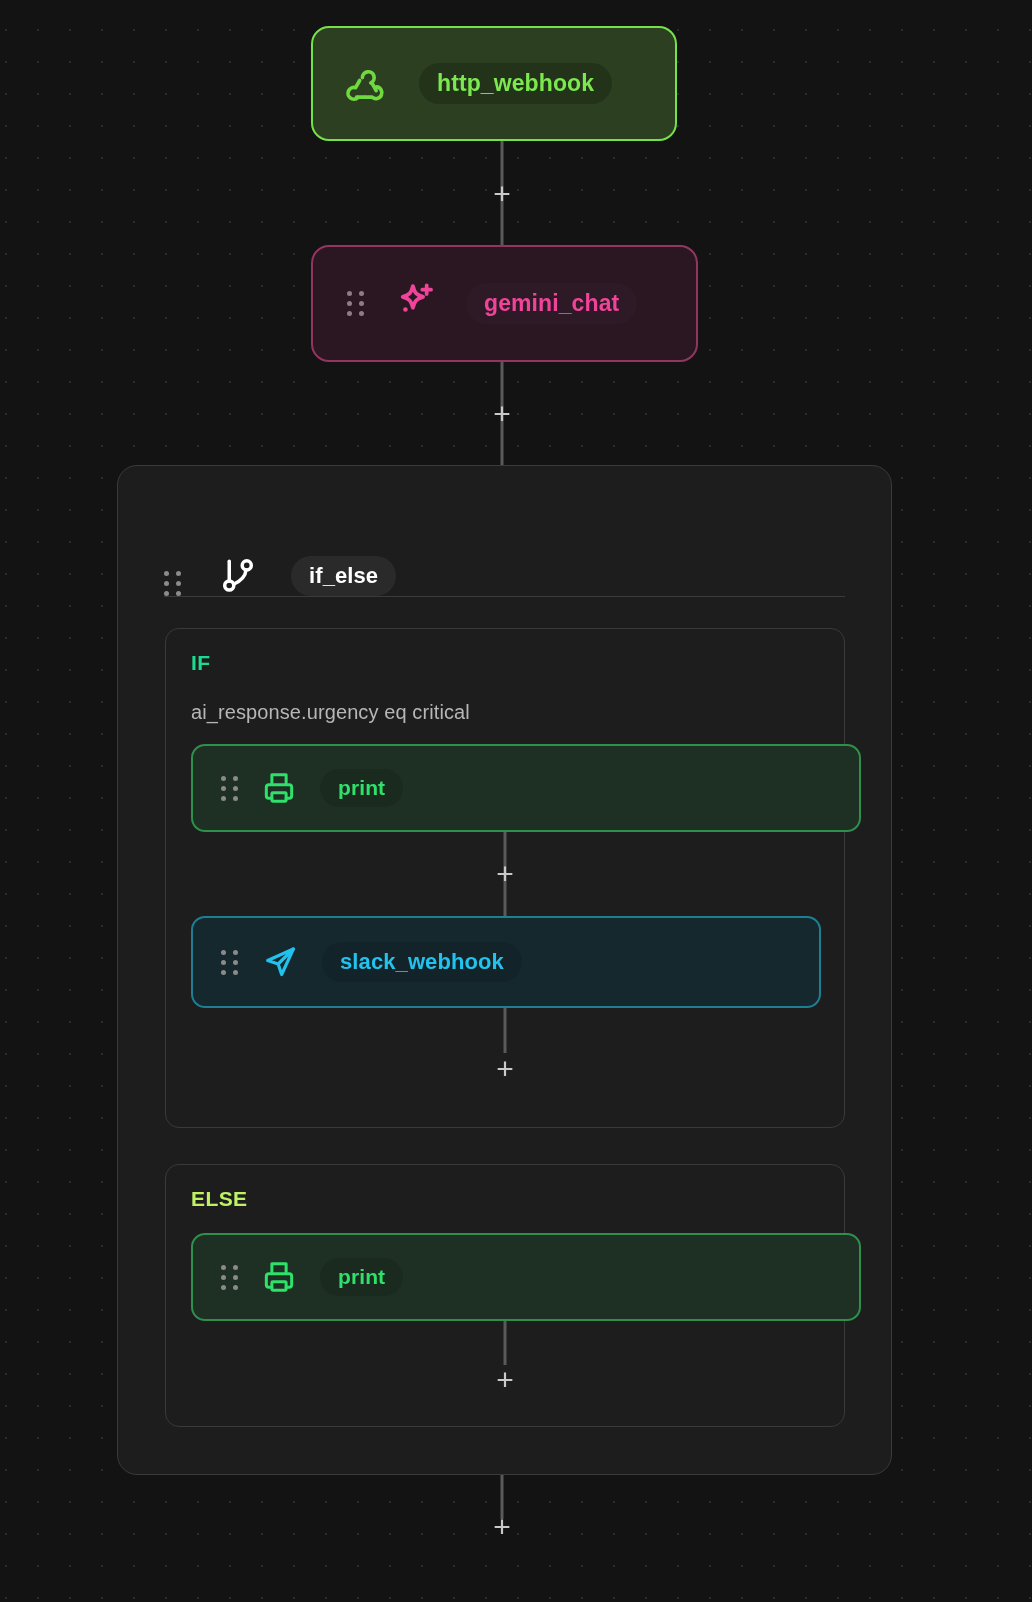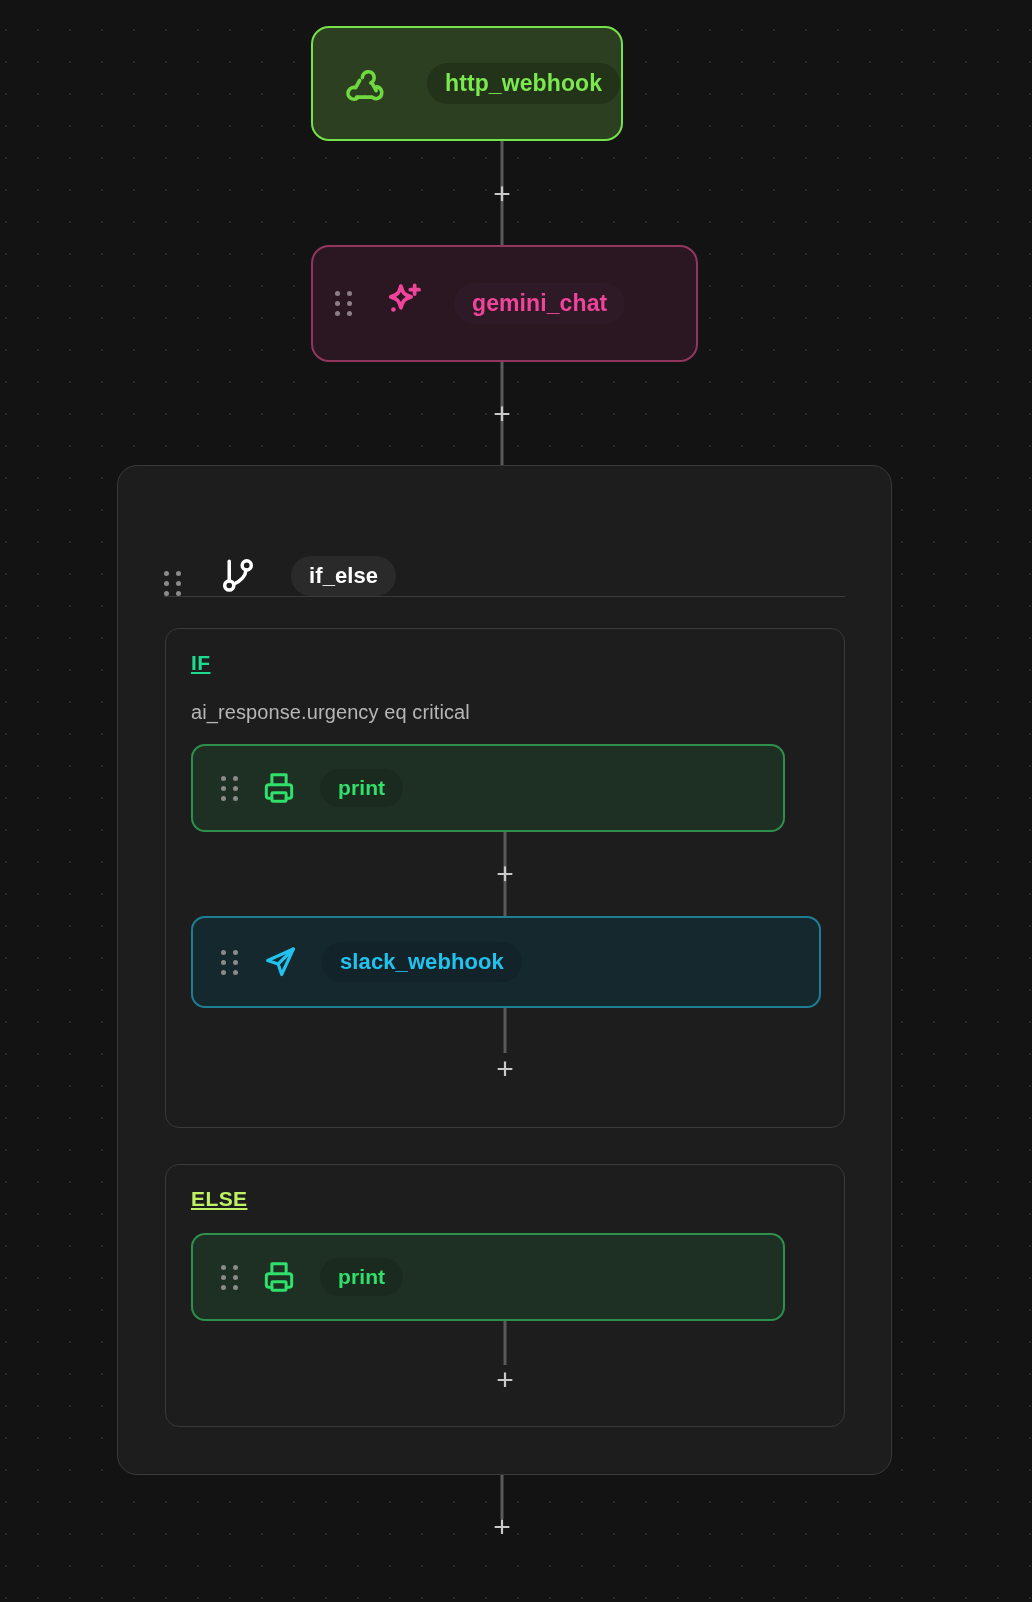--- a/index.html
+++ b/index.html
@@ -74,43 +74,42 @@
   .handle i {
     display: block;
     width: 5px; height: 5px;
     border-radius: 50%;
     background: #8b8b8b;
   }
 
   
   #n-http {
     left: 311px; top: 26px;
-    width: 312px; height: 115px;
+    width: 366px; height: 115px;
     background: #2c3f21;
     border-color: #76e24a;
     border-radius: 18px;
     align-items: center;
     padding-left: 32px;
-    gap: 8px;
   }
   #n-http .pill {
     background: #22331a;
     color: #7ce84f;
     font-size: 23px;
     margin-left: 30px;
   }
 
   
   #n-gemini {
     left: 311px; top: 245px;
     width: 387px; height: 117px;
     background: #2a1722;
     border-color: #93365f;
     border-radius: 18px;
-    padding-left: 22px;
+    padding-left: 34px;
   }
   #n-gemini .handle i { background: #8d7e86; }
   #n-gemini .icon { margin-left: 26px; }
   #n-gemini .pill {
     background: #2e1a26;
     color: #f0439a;
     font-size: 23px;
     margin-left: 26px;
   }
 
@@ -155,38 +154,37 @@
   }
   #branch-if { top: 162px; height: 500px; }
   #branch-else { top: 698px; height: 263px; }
 
   .branch-label {
     position: absolute;
     left: 25px; top: 22px;
     font-size: 21px;
     font-weight: 700;
     letter-spacing: .4px;
-    text-decoration: underline;
   }
   #branch-if .branch-label { color: #1ddb8e; }
   #branch-else .branch-label { color: #bef264; }
 
   .condition {
     position: absolute;
     left: 25px; top: 72px;
     font-size: 20px;
     color: #b6b6b6;
     letter-spacing: .1px;
   }
 
   
   .n-print {
     position: absolute;
     left: 25px;
-    width: 594px; height: 88px;
+    width: 670px; height: 88px;
     background: #1e3023;
     border: 2px solid #2f8f4c;
     border-radius: 14px;
     padding-left: 28px;
   }
   .n-print .handle i { background: #8a8a8a; }
   .n-print .icon { margin-left: 22px; }
   .n-print .pill {
     background: #1b2a1f;
     color: #2fe06a;

